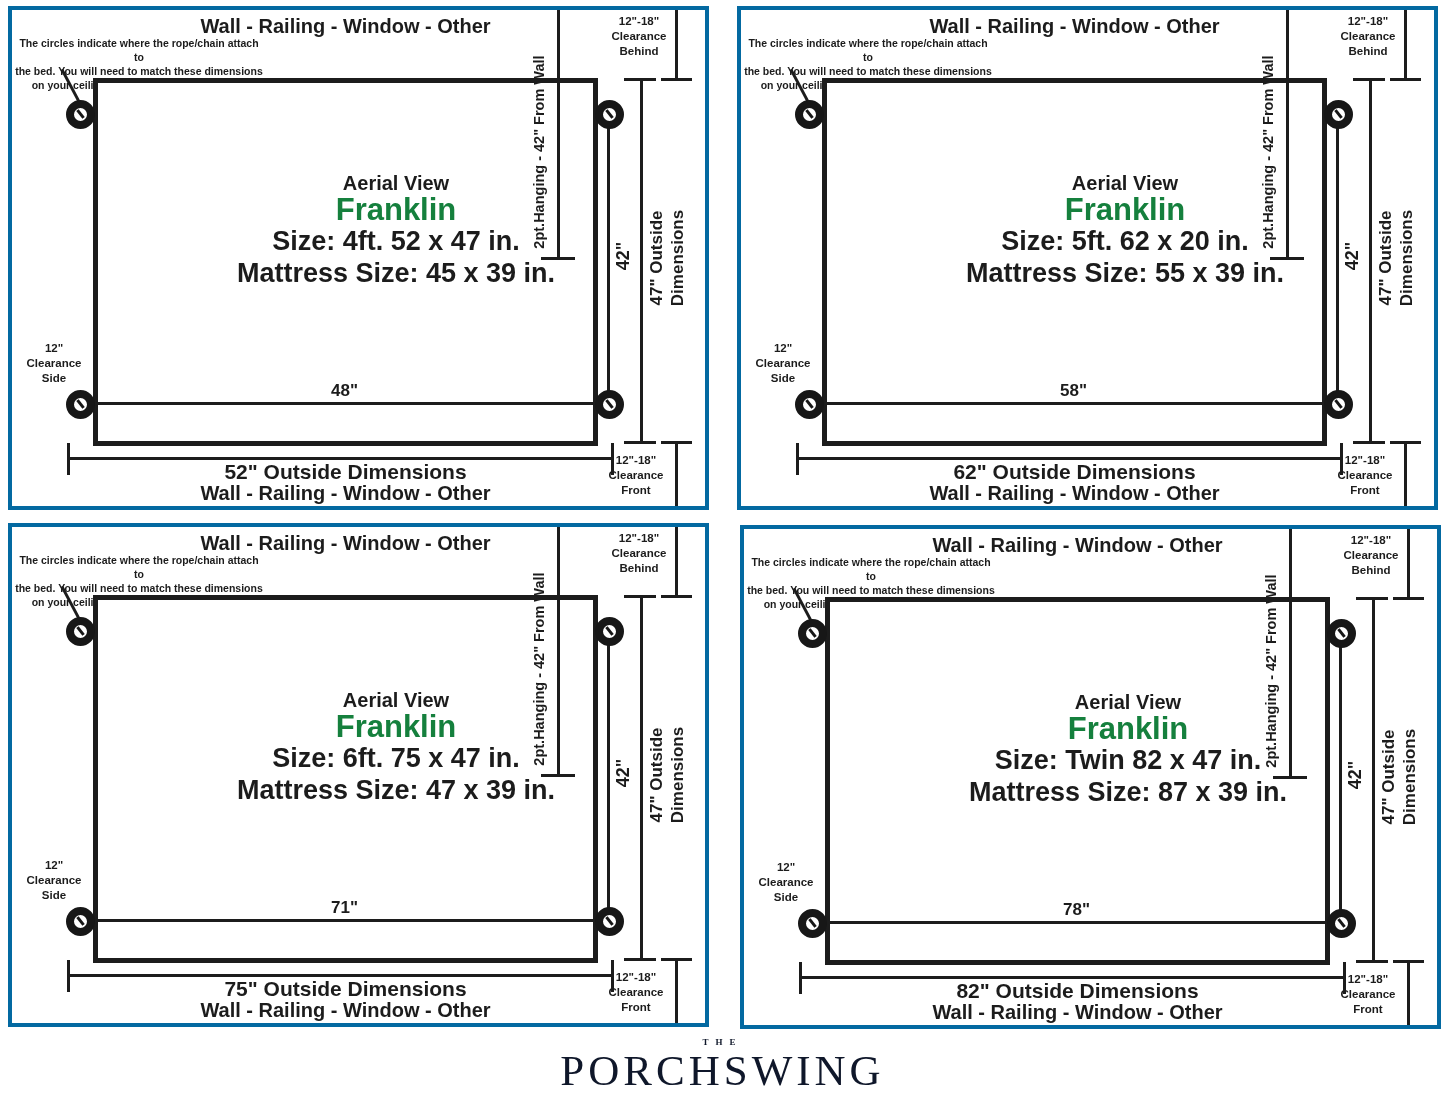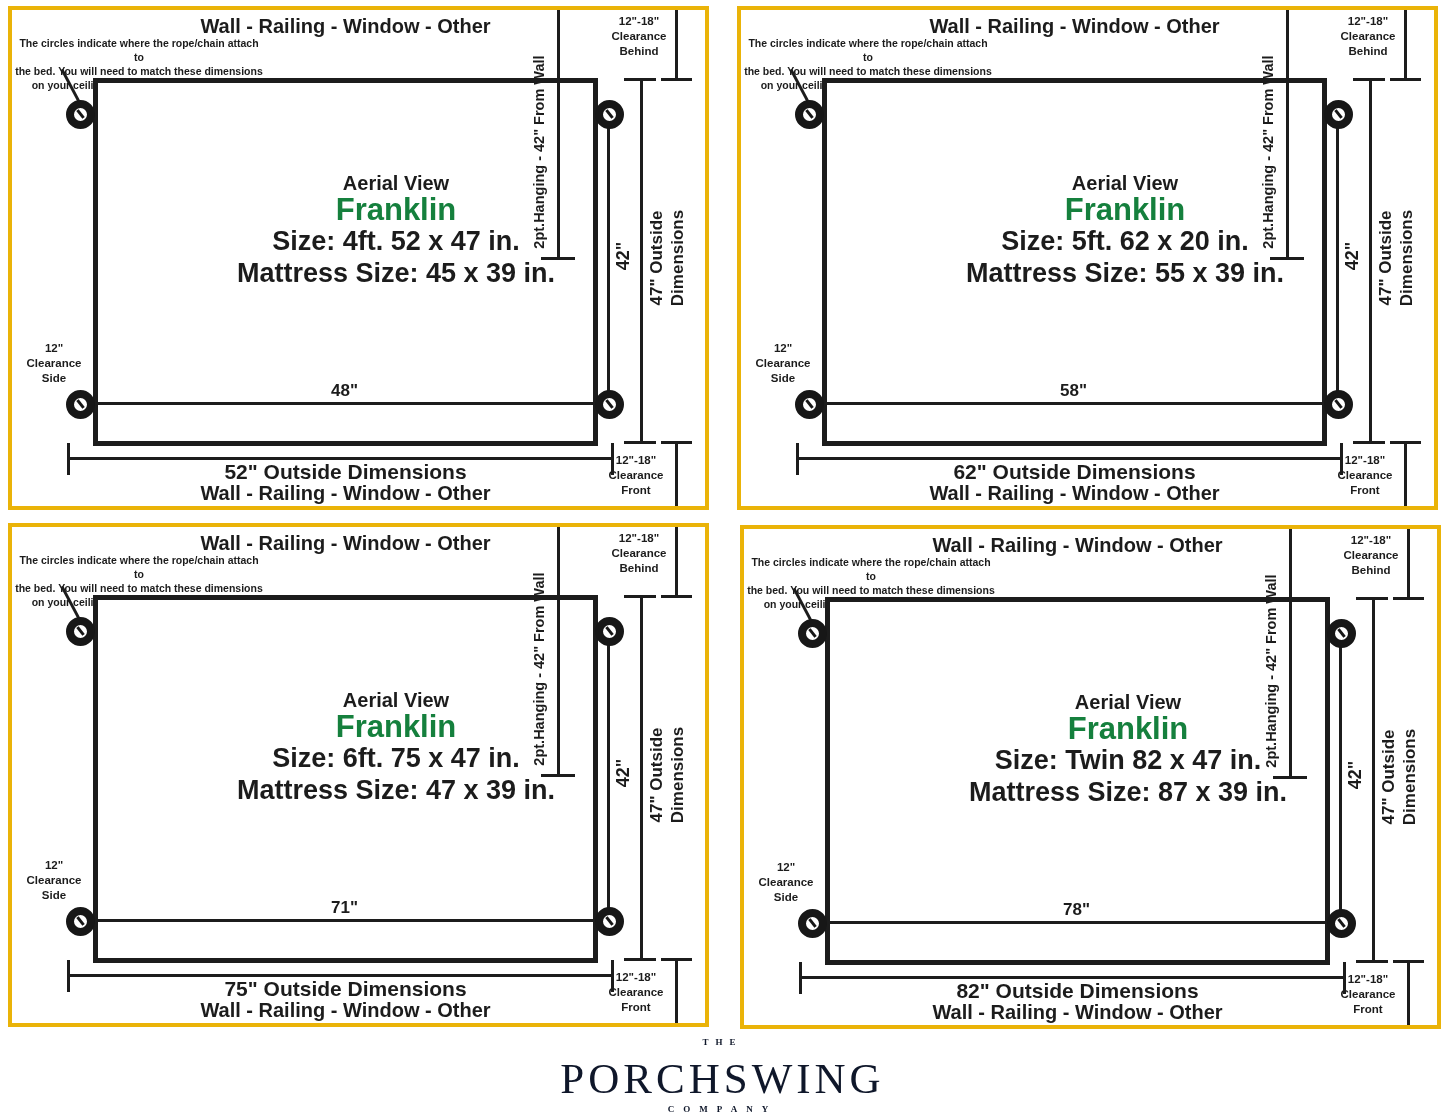--- a/index.html
+++ b/index.html
@@ -1,20 +1,20 @@
 <!DOCTYPE html>
 <html><head>
 <meta charset="utf-8">
 <style>
   html,body{margin:0;padding:0;background:#ffffff;}
   body{position:relative;width:1445px;height:1116px;overflow:hidden;
        font-family:"Liberation Sans",sans-serif;color:#1c1c1c;}
 
   
-  .panel{position:absolute;width:701px;height:504px;border:4px solid #eab308;
+  .panel{position:absolute;width:701px;height:504px;border:4px solid #0369a1;
          background:#fff;box-sizing:border-box;}
 
   .hline,.vline,.pointer{position:absolute;background:#1c1c1c;}
 
   
   .ptitle{position:absolute;left:0;top:5px;width:667px;text-align:center;
           font-size:20px;font-weight:700;}
   .note{position:absolute;left:2px;top:27px;width:250px;text-align:center;
         font-size:10.5px;font-weight:700;line-height:1.32;}
   .pointer{left:58px;top:57px;width:3px;height:41px;transform:rotate(-28deg);}
@@ -75,21 +75,21 @@
   
   .ctr{position:absolute;left:81px;top:161px;width:606px;text-align:center;}
   .aerial{font-size:20px;font-weight:700;line-height:24px;}
   .model{font-size:31px;font-weight:700;line-height:30px;color:#15803d;}
   .szl{font-size:27px;font-weight:700;line-height:32px;}
 
   
   .logo{position:absolute;left:0;top:1037px;width:1445px;text-align:center;
         color:#0f172a;font-family:"Liberation Serif",serif;}
   .logo-the{font-size:9px;letter-spacing:7px;font-weight:600;}
-  .logo-name{font-size:43px;letter-spacing:4px;line-height:46px;margin-top:9px;}
+  .logo-name{font-size:43px;letter-spacing:4px;line-height:46px;margin-top:1px;}
   .logo-co{font-size:9px;letter-spacing:9px;font-weight:600;margin-top:2px;}
 </style>
 </head>
 <body>
 
 <section class="panel" style="left:8px;top:6px">
   <div class="ptitle">Wall - Railing - Window - Other</div>
   <div class="note">
     <div>The circles indicate where the rope/chain attach to</div>
     <div>the bed. You will need to match these dimensions</div>
@@ -388,14 +388,13 @@
       <i class="slash"></i>
     </div>
   <div class="ring rbr">
       <i class="slash"></i>
     </div>
 </section>
 
 <footer class="logo">
   <div class="logo-the">THE</div>
   <div class="logo-name">PORCHSWING</div>
-  <div class="logo-co">COMPANY</div>
 </footer>
 
 </body></html>

